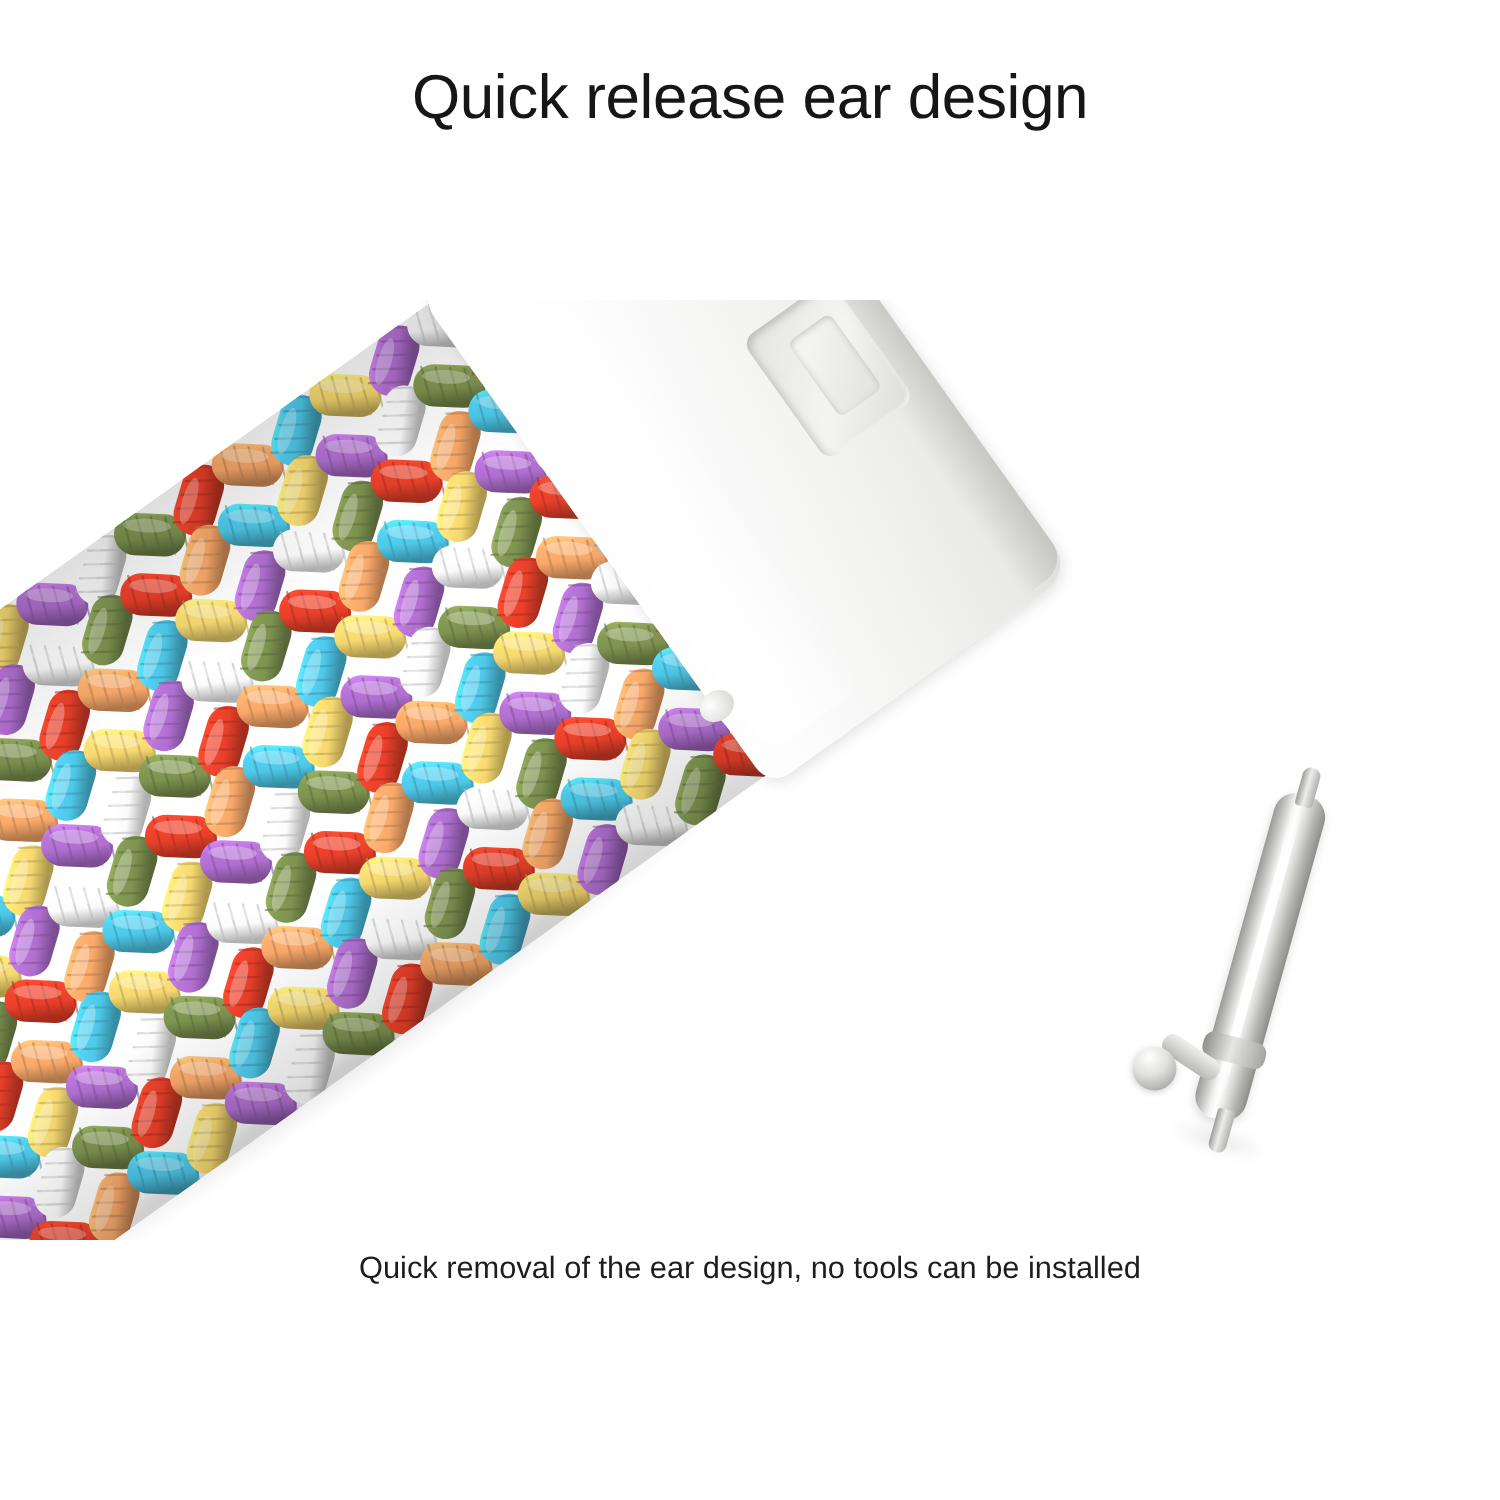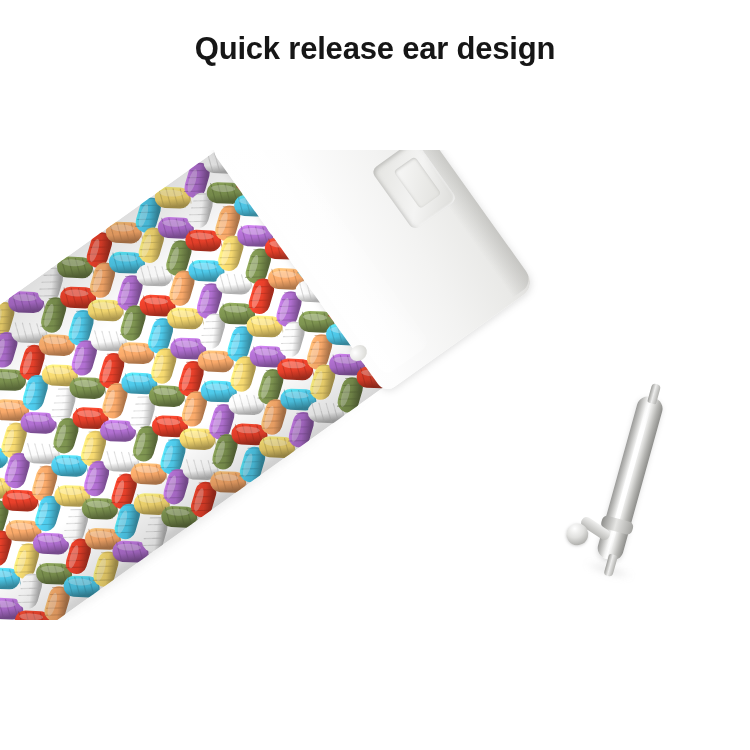--- a/index.html
+++ b/index.html
@@ -20,21 +20,21 @@
   }
 
   
   .headline {
     position: absolute;
     top: 33px;
     left: 0;
     width: 750px;
     text-align: center;
     font-size: 31px;
-    font-weight: 700;
+    font-weight: 400;
     color: #161616;
     letter-spacing: -0.2px;
     line-height: 1.05;
   }
   .subhead {
     position: absolute;
     top: 82px;
     left: 28px;
     width: 694px;
     text-align: center;
@@ -2122,14 +2122,15 @@
       <div class="sb-barrel-highlight"></div>
       <div class="sb-tip-top"></div>
       <div class="sb-tip-bottom"></div>
       <div class="sb-collar"></div>
       <div class="sb-lever-arm"></div>
       <div class="sb-lever-knob"></div>
     </div>
 
   </div>
 
+  <div class="caption">Quick removal of the ear design, no tools can be installed</div>
 
 </div>
 
 </body></html>

